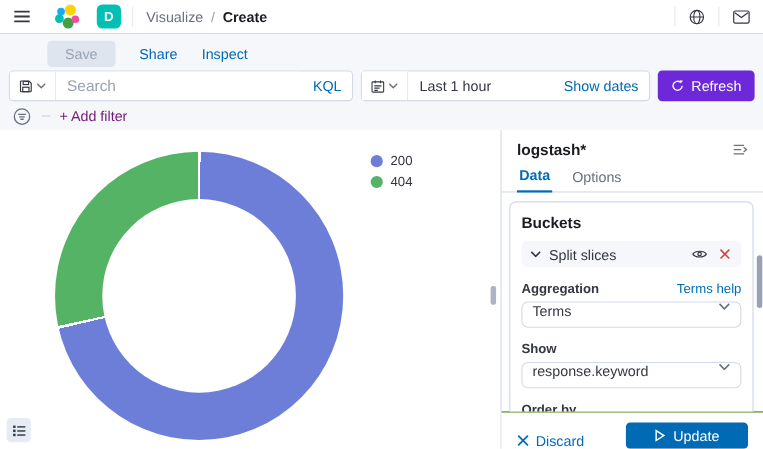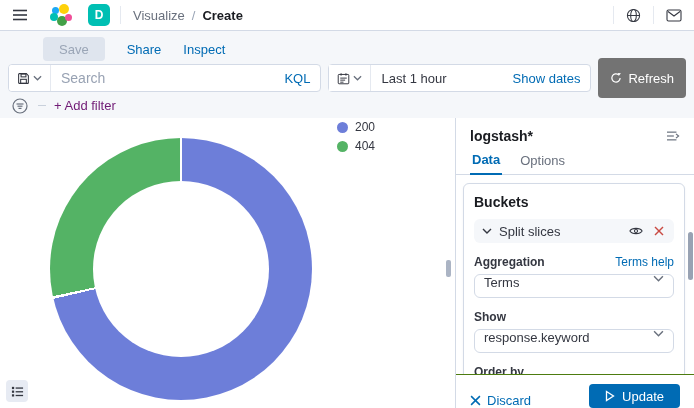--- a/index.html
+++ b/index.html
@@ -29,31 +29,31 @@
   .row-query { height:30px; display:flex; align-items:center; gap:7px; }
   .query-group { flex:1; display:flex; height:28px; background:#fff; border:1px solid #D3DAE6; border-radius:4px; overflow:hidden; }
   .saved-query-btn { width:42px; display:flex; align-items:center; justify-content:center; gap:3px; border:none; border-right:1px solid #E5E9F0; background:#fff; cursor:pointer; }
   .search-input { flex:1; border:none; outline:none; padding:0 10px; font-size:14px; font-family:inherit; color:#343741; }
   .search-input::placeholder { color:#98A2B3; }
   .kql-label { display:flex; align-items:center; padding:0 10px; color:#006BB4; font-size:13px; cursor:pointer; }
   .date-group { width:263px; display:flex; align-items:center; height:28px; background:#fff; border:1px solid #D3DAE6; border-radius:4px; }
   .date-btn { display:flex; align-items:center; gap:3px; padding:0 8px; height:100%; border:none; border-right:1px solid #E5E9F0; background:#fff; cursor:pointer; }
   .date-text { padding:0 10px; font-size:13px; color:#343741; flex:1; }
   .show-dates { border:none; background:none; color:#006BB4; font-size:13px; padding:0 10px; font-family:inherit; cursor:pointer; }
-  .btn-refresh { height:40px; padding:0 12px; border:none; border-radius:4px; background:#737373; color:#fff; font-size:13px; font-weight:500; font-family:inherit; display:flex; align-items:center; gap:6px; cursor:pointer; }
+  .btn-refresh { height:28px; padding:0 12px; border:none; border-radius:4px; background:#6d28d9; color:#fff; font-size:13px; font-weight:500; font-family:inherit; display:flex; align-items:center; gap:6px; cursor:pointer; }
   .row-filter { height:25px; display:flex; align-items:center; gap:8px; padding-left:2px; }
   .filter-dash { width:8px; height:1px; background:#C9D1DC; }
   .add-filter { border:none; background:none; color:#701a75; font-size:13px; font-family:inherit; cursor:pointer; }
 
   
   .main { flex:1; display:flex; min-height:0; }
   .chart-area { flex:1; position:relative; background:#fff; }
   .donut { position:absolute; left:50px; top:20px; width:262px; height:262px; border-radius:50%; }
   .donut-hole { position:absolute; left:16.5%; top:16.5%; width:67%; height:67%; background:#fff; border-radius:50%; }
-  .legend { position:absolute; left:337px; top:2px; display:flex; flex-direction:column; gap:5px; }
+  .legend { position:absolute; left:337px; top:21px; display:flex; flex-direction:column; gap:5px; }
   .legend-item { display:flex; align-items:center; gap:7px; cursor:pointer; }
   .legend-dot { width:11px; height:11px; border-radius:50%; }
   .legend-label { font-size:12px; color:#343741; }
   .legend-toggle { position:absolute; left:6px; bottom:6px; width:22px; height:22px; border:none; border-radius:4px; background:#E7EBF3; display:flex; align-items:center; justify-content:center; cursor:pointer; }
   .resize-grip { position:absolute; right:4px; top:142px; width:5px; height:17px; border-radius:2px; background:#ABB4C4; cursor:col-resize; }
 
   
   .panel { flex:0 0 239px; border-left:1px solid #D3DAE6; display:flex; flex-direction:column; background:#fff; position:relative; min-height:0; }
   .panel-header { display:flex; align-items:center; justify-content:space-between; padding:10px 14px 4px 14px; }
   .panel-title { font-size:14px; font-weight:700; color:#1A1C21; }
@@ -68,21 +68,21 @@
   .bucket-row { height:24px; background:#F5F7FA; border-radius:6px; display:flex; align-items:center; padding:0 8px; gap:7px; cursor:pointer; }
   .bucket-label { font-size:13px; color:#343741; flex:1; }
   .icon-btn { border:none; background:none; display:flex; align-items:center; padding:0 2px; cursor:pointer; }
   .field-label-row { display:flex; align-items:center; justify-content:space-between; margin-top:12px; }
   .field-label { font-size:12px; font-weight:700; color:#343741; }
   .help-link { font-size:12px; color:#006BB4; text-decoration:none; }
   .select { margin-top:5px; height:24px; border:1px solid #D3DAE6; border-radius:6px; background:#fff; display:flex; justify-content:space-between; padding:0 9px; font-size:13px; color:#343741; width:100%; font-family:inherit; cursor:pointer; }
   .scroll-thumb { position:absolute; right:1px; top:57px; width:5px; height:48px; border-radius:3px; background:#98A2B3; }
   .panel-footer { flex:0 0 34px; border-top:1px solid #4d7c0f; display:flex; align-items:flex-end; justify-content:space-between; padding:0 14px; background:#fff; }
   .discard-btn { border:none; background:none; color:#006BB4; font-size:13px; font-family:inherit; display:flex; align-items:center; gap:6px; cursor:pointer; }
-  .btn-update { height:24px; padding:0 16px; border:none; border-radius:4px; background:#006BB4; color:#fff; font-size:13px; font-weight:500; font-family:inherit; display:flex; align-items:center; gap:7px; cursor:pointer; }
+  .btn-update { height:24px; padding:0 26px; border:none; border-radius:4px; background:#006BB4; color:#fff; font-size:13px; font-weight:500; font-family:inherit; display:flex; align-items:center; gap:7px; cursor:pointer; }
   svg { display:block; }
 </style>
 </head>
 <body>
 
 <div id="app">
 
   <div class="header">
     <button class="hdr-btn">
       <span>

